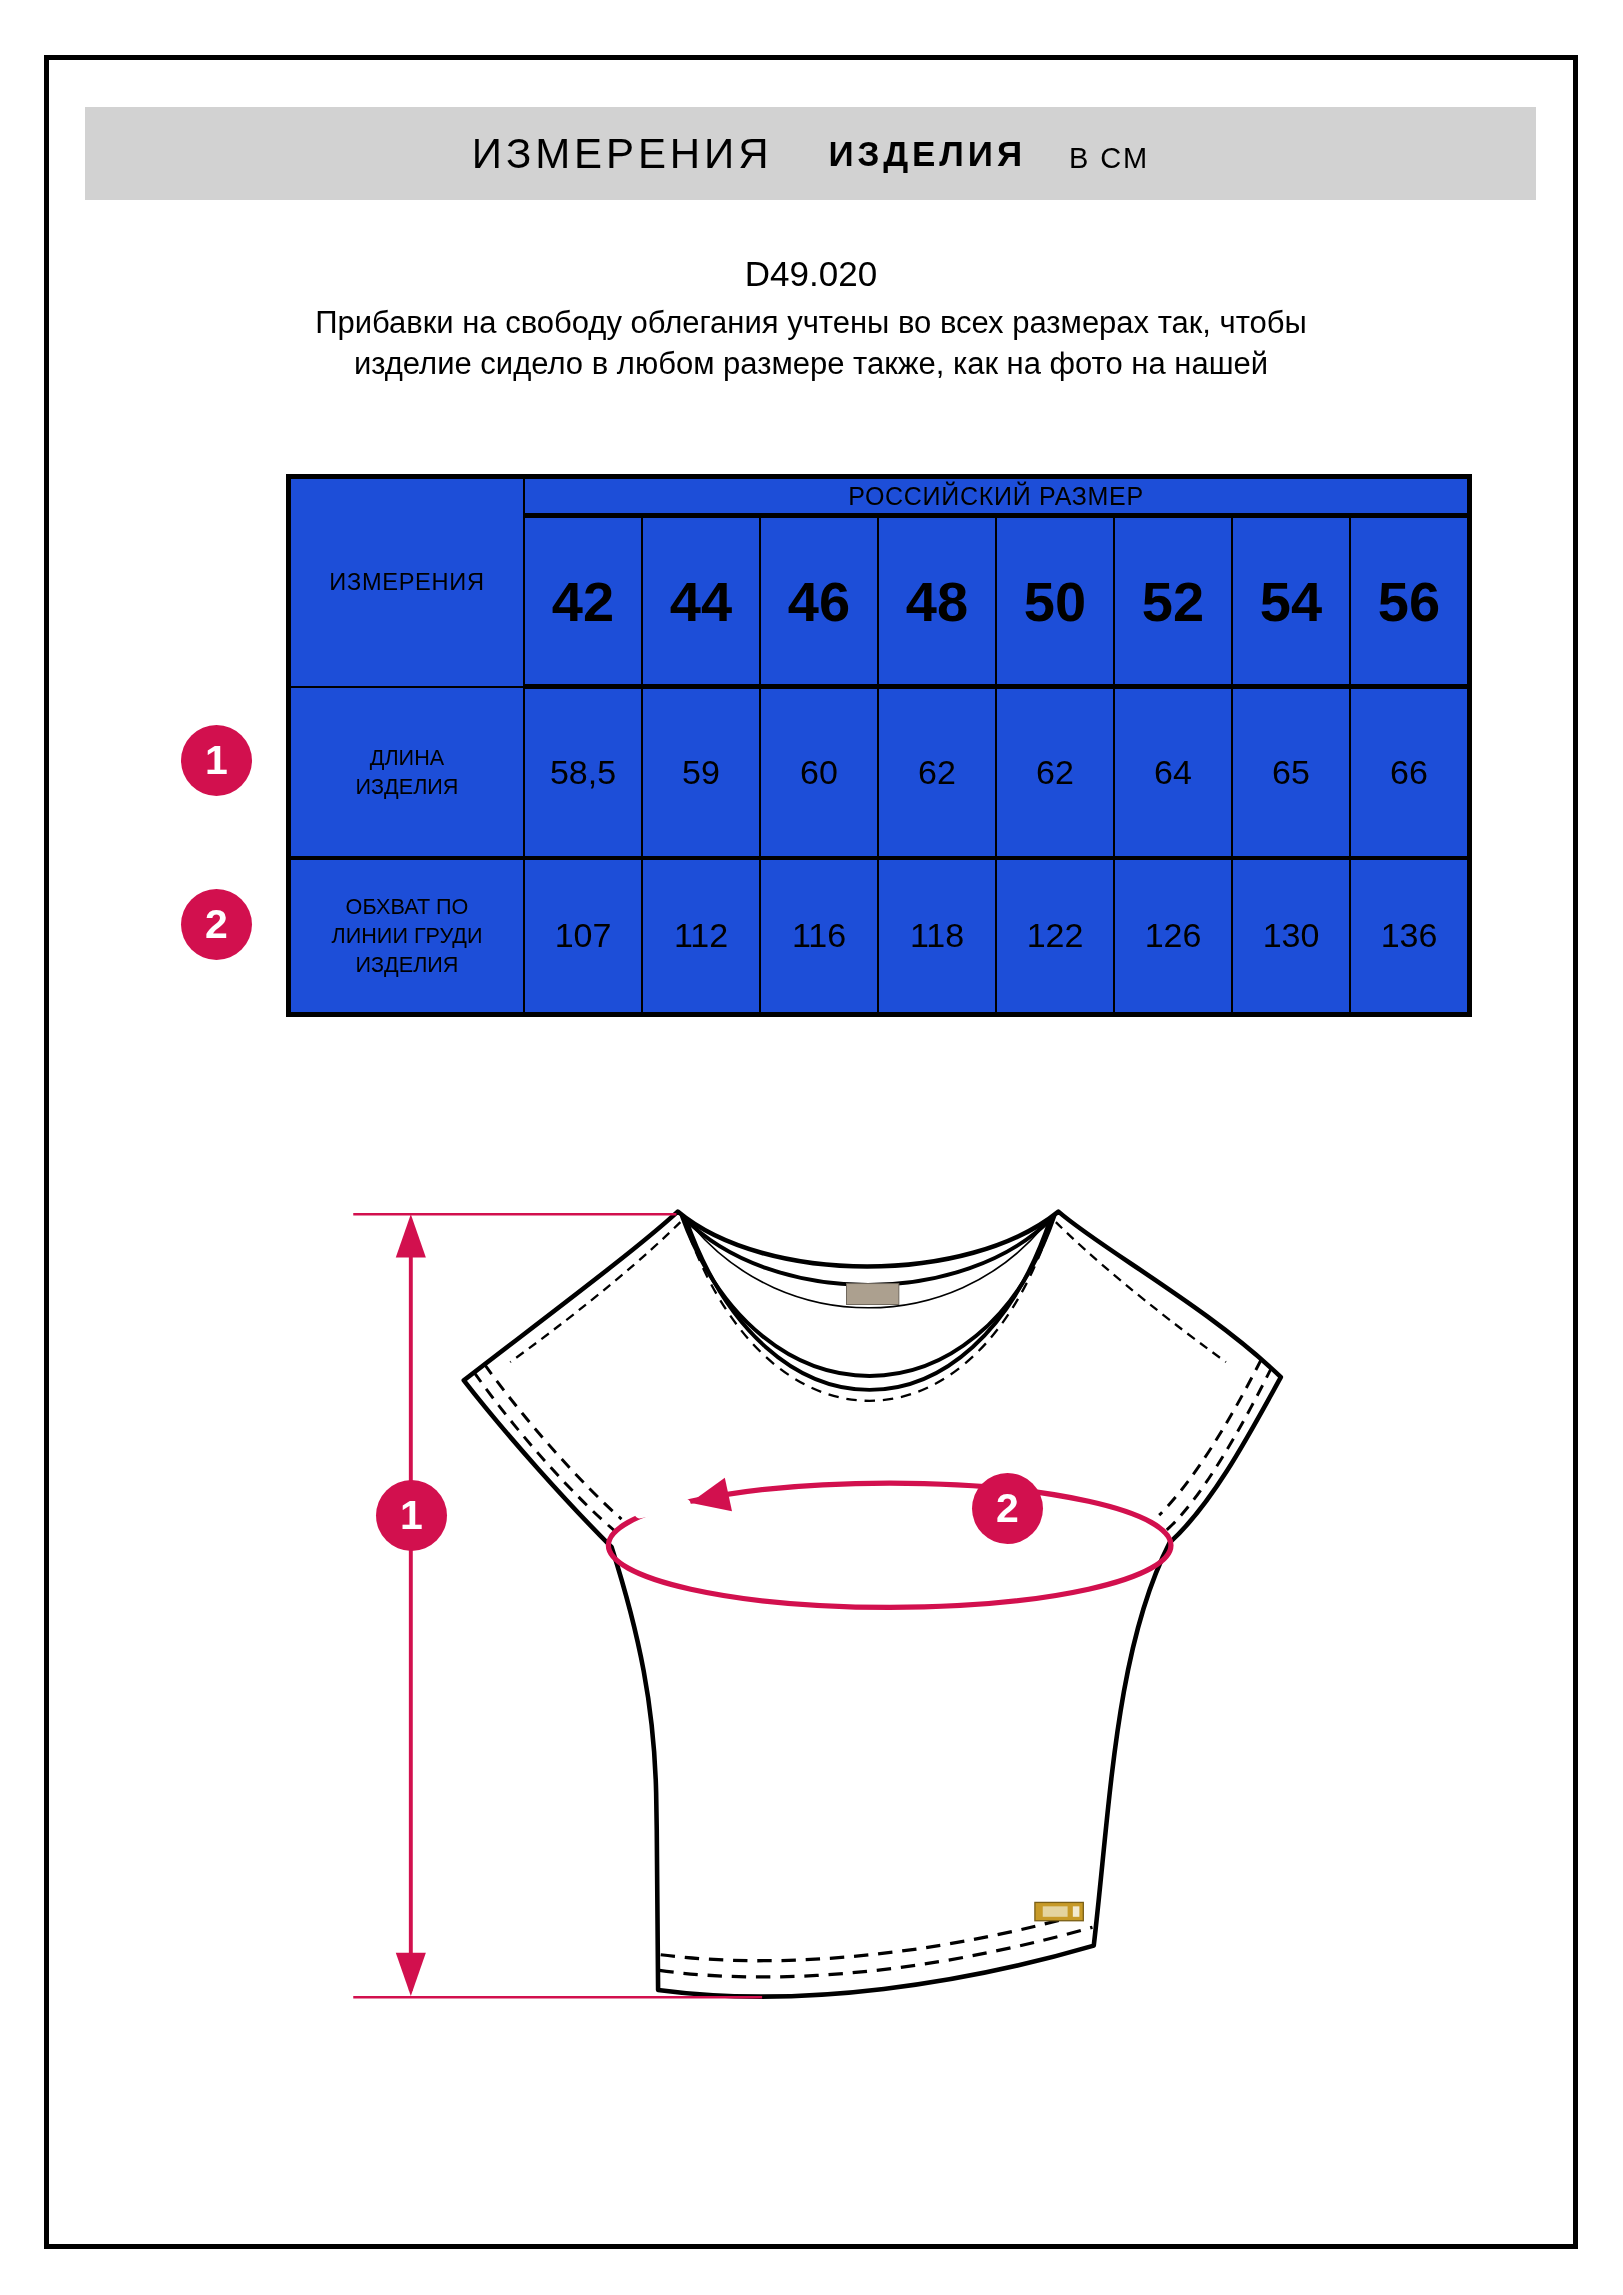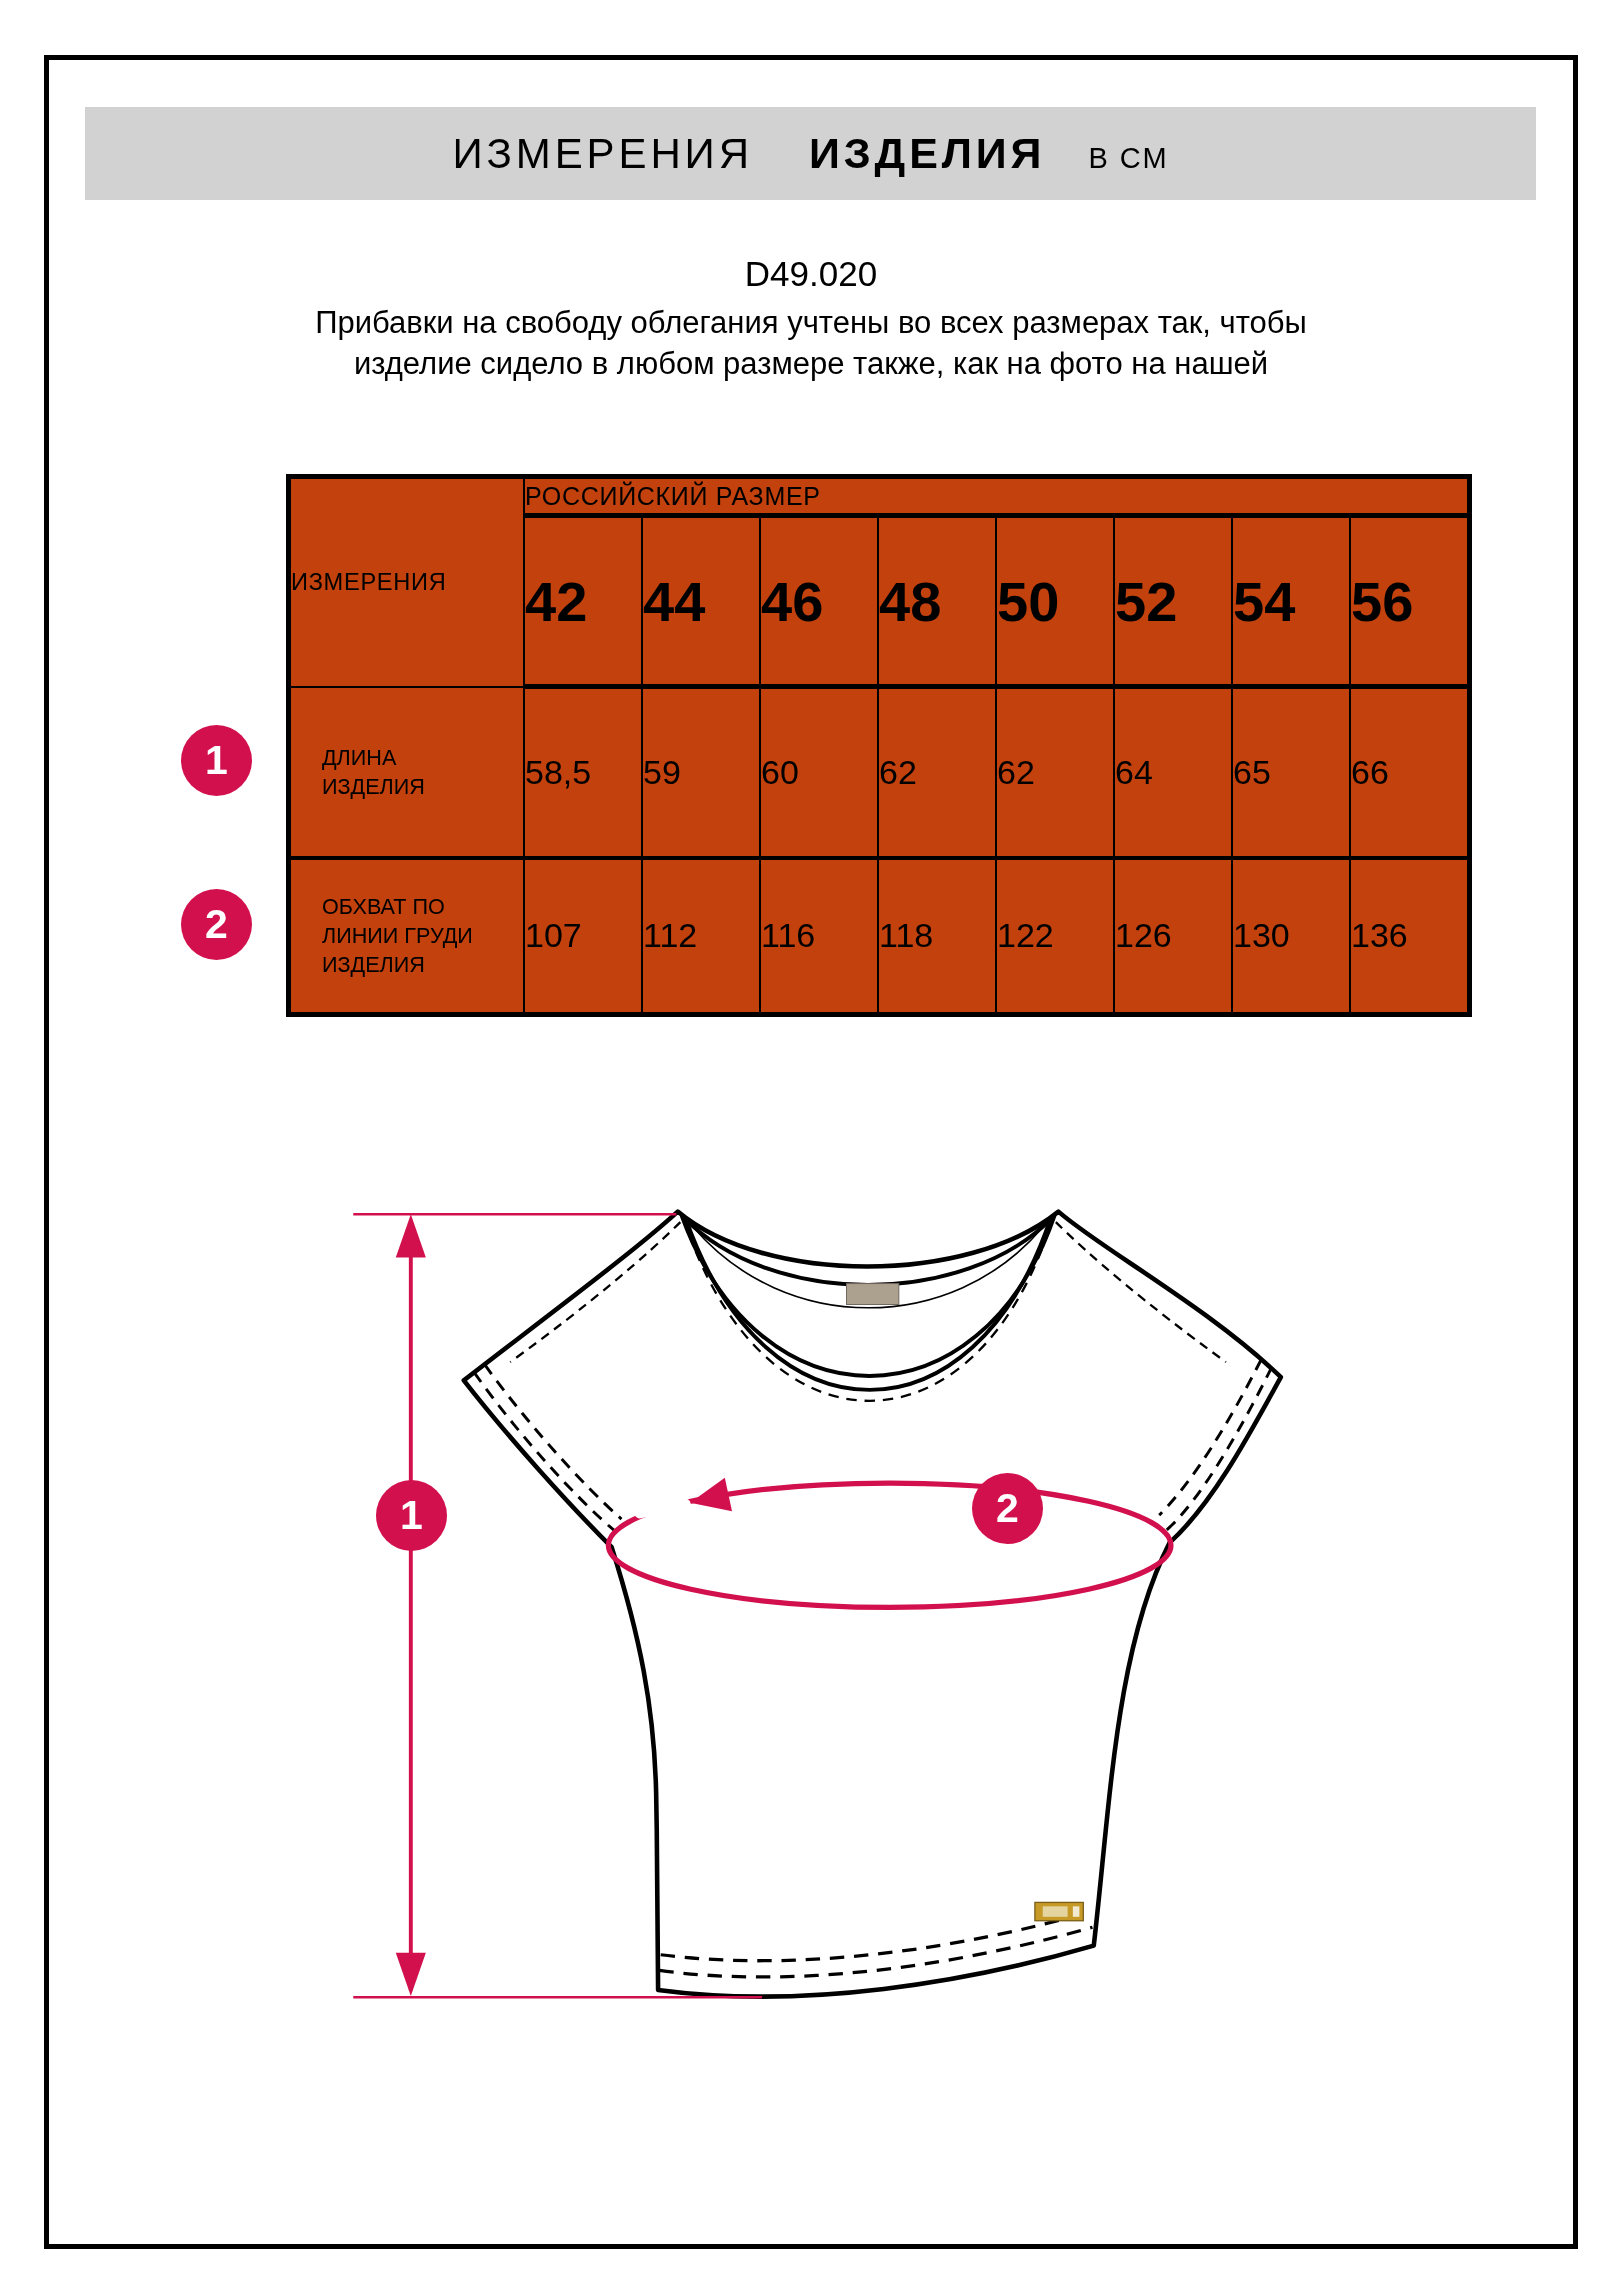--- a/index.html
+++ b/index.html
@@ -6,30 +6,30 @@
   body{width:1623px;height:2295px;position:relative;overflow:hidden;
        font-family:"Liberation Sans","DejaVu Sans",sans-serif;color:#000;}
   .abs{position:absolute;}
   
   .page-border{left:44px;top:55px;width:1534px;height:2194px;
       border:5.2px solid #000;box-sizing:border-box;}
   
   .title-bar{left:85px;top:107px;width:1451px;height:93px;background:#d2d2d2;
       display:flex;justify-content:center;align-items:baseline;}
   .title-bar .w1{font-size:42px;font-weight:400;letter-spacing:3.9px;align-self:center;}
-  .title-bar .w2{font-size:43px;font-weight:700;letter-spacing:3.9px;margin-left:56px;align-self:center;}
+  .title-bar .w2{font-size:35px;font-weight:700;letter-spacing:3.9px;margin-left:56px;align-self:center;}
   .title-bar .w3{font-size:29px;font-weight:400;letter-spacing:2px;margin-left:43px;align-self:center;padding-top:9.2px;}
   
   .product-code{left:44px;top:254px;width:1534px;text-align:center;font-size:35px;}
   .note{left:44px;top:302px;width:1534px;text-align:center;font-size:31px;line-height:41px;}
   
   .size-table{left:286px;top:474px;border-collapse:collapse;table-layout:fixed;}
   .size-table,.size-table td{border:2px solid #000;}
   .size-table{border-width:5.2px;}
-  .size-table td{padding:0;text-align:left;vertical-align:middle;background:#c2410c;}
+  .size-table td{padding:0;text-align:center;vertical-align:middle;background:#1d4ed8;}
   td.corner{width:232px;border-right-width:2.6px;font-size:23.6px;letter-spacing:0.7px;}
   td.group-hd{font-size:25px;letter-spacing:0.7px;border-bottom-width:5.2px;height:34px;}
   td.size-hd{font-size:56px;font-weight:700;height:166px;border-bottom-width:5.2px;width:116px;}
   td.rowlabel{font-size:21.6px;line-height:29px;border-right-width:2.6px;}
   td.rowlabel div{max-width:170px;margin:0 auto;}
   td.val{font-size:34px;}
   tr.r1{height:171px;}
   tr.r1 td{border-bottom-width:4.6px;}
   tr.r2{height:157px;}
   

